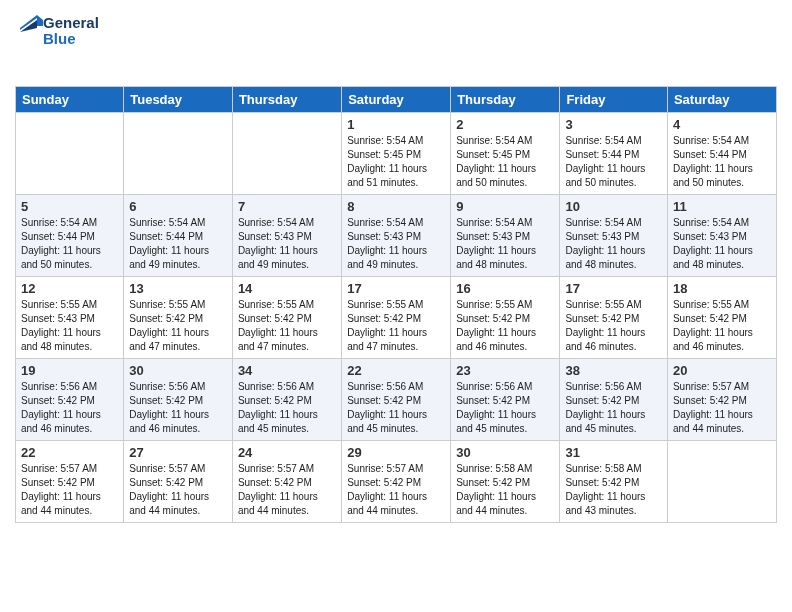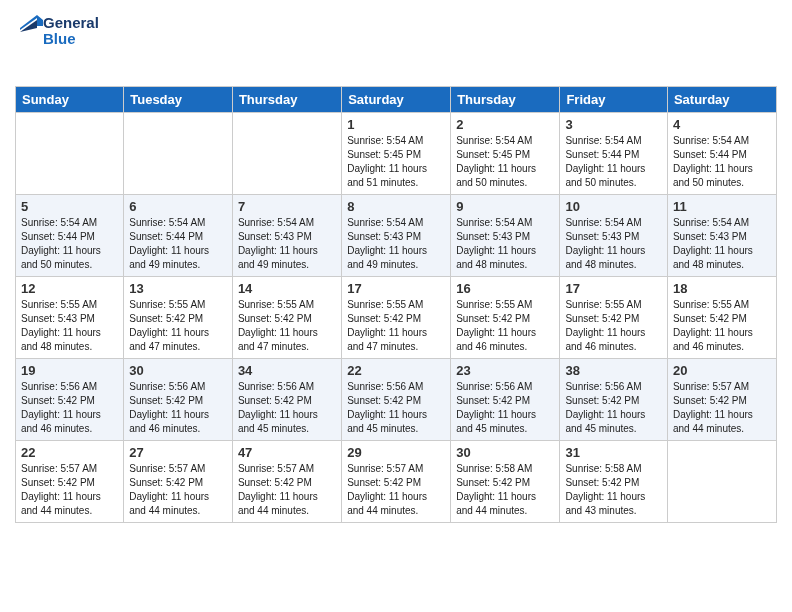--- a/index.html
+++ b/index.html
@@ -245,21 +245,21 @@
 and 44 minutes.</div>
           </td>
           <td>
             <div class="day-num">27</div>
             <div class="day-info" style="white-space: pre-line;">Sunrise: 5:57 AM
 Sunset: 5:42 PM
 Daylight: 11 hours
 and 44 minutes.</div>
           </td>
           <td>
-            <div class="day-num">47</div>
+            <div class="day-num">24</div>
             <div class="day-info" style="white-space: pre-line;">Sunrise: 5:57 AM
 Sunset: 5:42 PM
 Daylight: 11 hours
 and 44 minutes.</div>
           </td>
           <td>
             <div class="day-num">29</div>
             <div class="day-info" style="white-space: pre-line;">Sunrise: 5:57 AM
 Sunset: 5:42 PM
 Daylight: 11 hours

